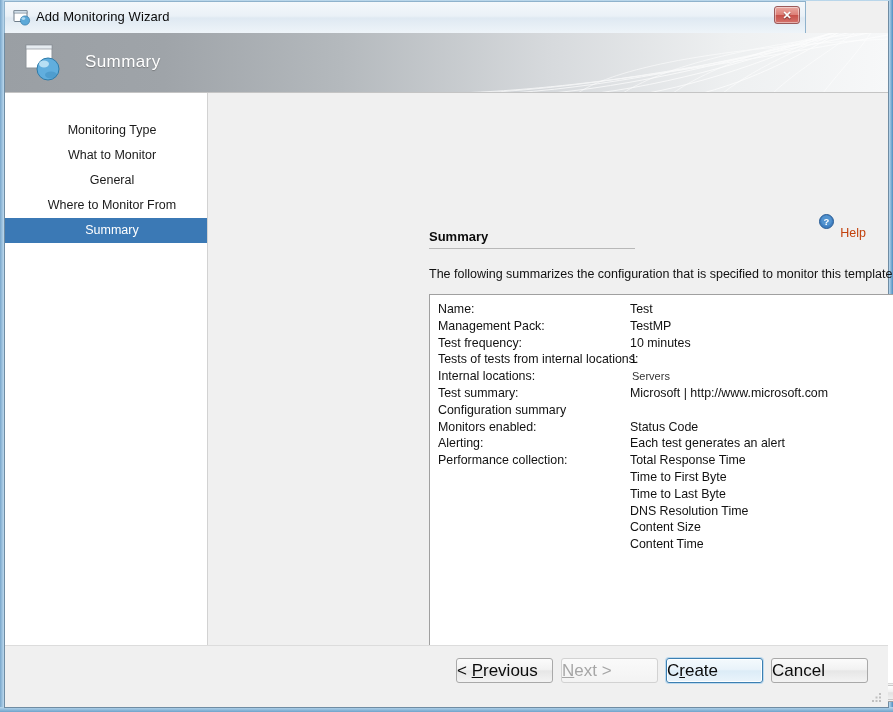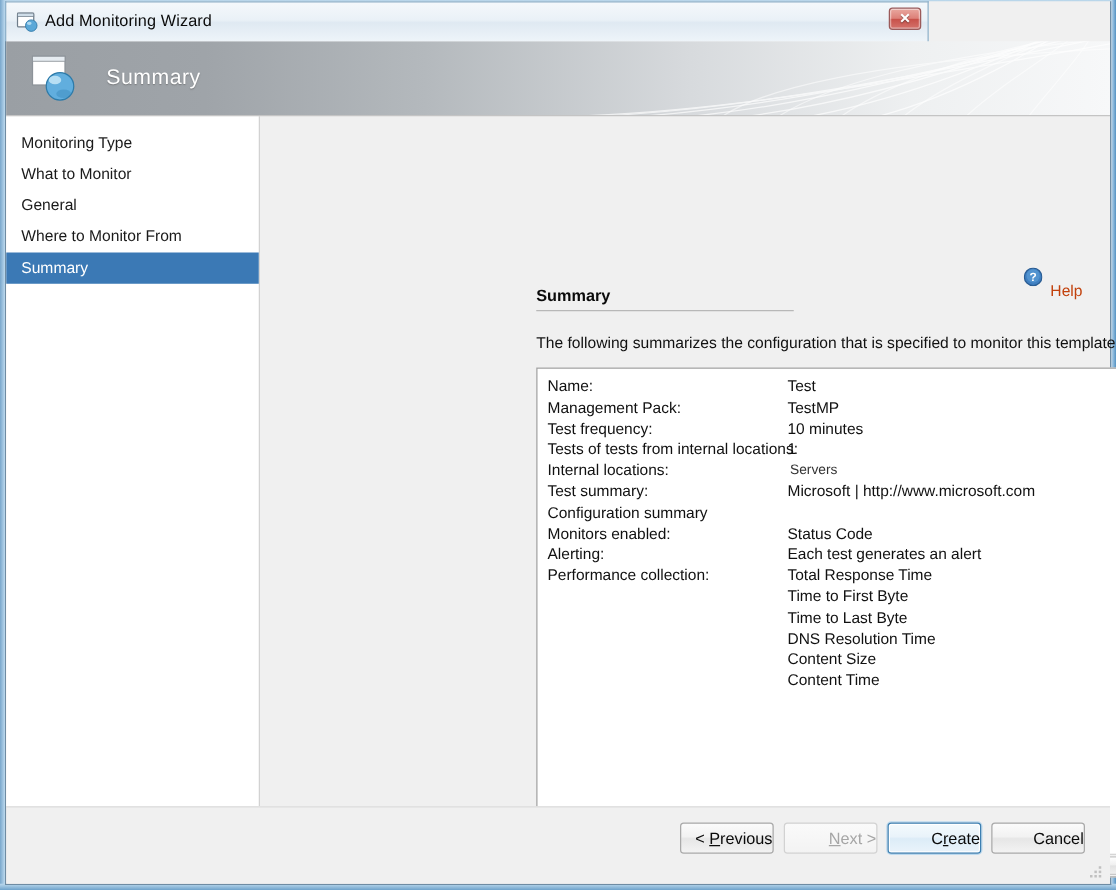--- a/index.html
+++ b/index.html
@@ -33,21 +33,21 @@
                       background: linear-gradient(to right, #79a7cc, #bcd9ee); }
   #frame-edge-right { position:absolute; right:0; top:0; width:4px; height:712px;
                       background: linear-gradient(to left, #4e8ec0, #bcd9ee); }
   #frame-edge-bottom{ position:absolute; left:0; bottom:0; width:893px; height:5px;
                       background: linear-gradient(to bottom, #bcd9ee, #6fa3cb); }
 
   
   #titlebar {
     position: absolute;
     left: 4px; top: 1px;
-    width: 739px; height: 32px;
+    width: 802px; height: 32px;
     background: linear-gradient(to bottom,#f4f8fb 0%,#eaf1f7 45%,#dfe9f2 52%,#eef4f9 100%);
     border: 1px solid #8fb2cc;
     border-bottom: none;
     z-index: 5;
   }
   #title-icon {
     position: absolute; left: 8px; top: 7px;
     width: 18px; height: 18px;
   }
   #title-text {
@@ -91,21 +91,22 @@
   }
 
   
   #body { flex:1 1 auto; display:flex; min-height:0; background:#f0f0f0; }
 
   
   #sidebar {
     width: 203px; flex:0 0 203px;
     background:#ffffff;
     border-right:1px solid #d2d2d2;
-    padding-top: 9px;
+    padding-top: 25px;
+    text-align: center;
   }
   .nav-item {
     height:25px; line-height:25px;
     padding-left:12px;
     font-size:12.5px; color:#1a1a1a;
     cursor:pointer; white-space:nowrap;
   }
   .nav-item.selected { background:#3b79b5; color:#ffffff; }
 
   
@@ -175,26 +176,26 @@
     flex:0 0 auto; height:62px;
     background:#f0f0f0;
     border-top:1px solid #dcdcdc;
     position:relative;
   }
   #footer-buttons {
     position:absolute; right:20px; top:12px;
     display:flex; gap:8px;
   }
   .btn {
-    width:75px; height:25px;
-    font-size:13px; color:#0b0b0b;
+    width:97px; height:25px;
+    font-size:17px; color:#0b0b0b;
     background: linear-gradient(to bottom,#fbfbfb 0%,#f2f2f2 45%,#e6e6e6 52%,#f3f3f3 100%);
     border:1px solid #a9a9a9; border-radius:3px;
     cursor:pointer;
-    display:flex; align-items:center; justify-content:flex-end;
+    display:flex; align-items:center; justify-content:flex-start;
     font-family:"Liberation Sans", sans-serif;
   }
   .btn.disabled { color:#a6a6a6; border-color:#d2d2d2;
     background: linear-gradient(to bottom,#fafafa,#f3f3f3); cursor:default; }
   .btn.focused {
     border:1px solid #3c7fb1;
     box-shadow: 0 0 0 1px #bcd9ee, inset 0 0 0 1px #ffffff;
     background: linear-gradient(to bottom,#f4fafd 0%,#e9f3fa 45%,#dcecf7 52%,#eaf4fb 100%);
   }
   .btn u { text-decoration: underline; }

